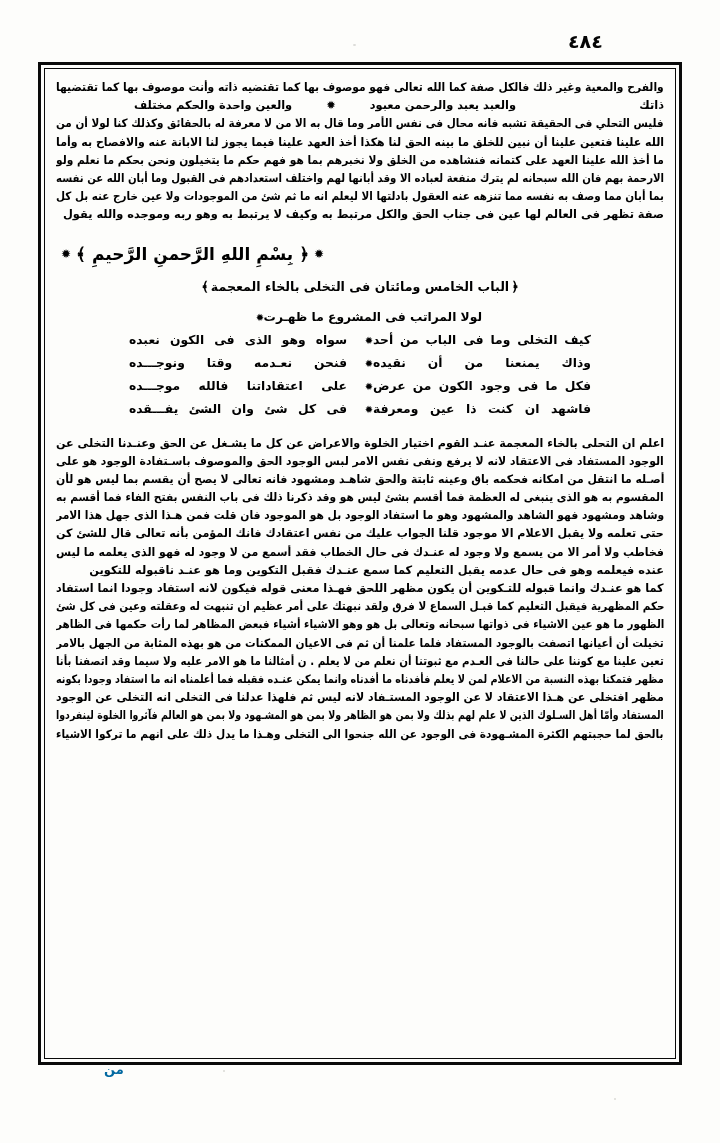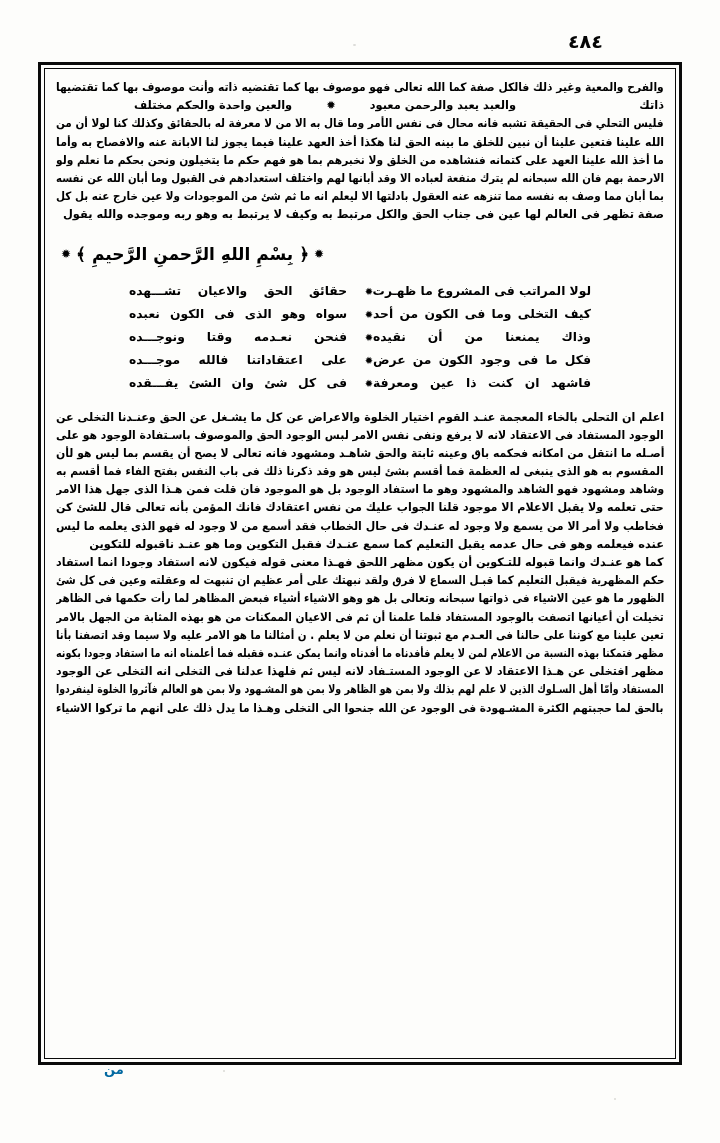--- a/index.html
+++ b/index.html
@@ -235,29 +235,33 @@
         <div class="line stretch">
             <span>صفة تظهر فى العالم لها عين فى جناب الحق والكل مرتبط به وكيف لا يرتبط به وهو ربه وموجده  والله يقول</span>
           </div>
 
         <div class="basmala-wrap">
           <span class="basmala">
             <span class="star">✹</span><span>﴿ بِسْمِ اللهِ الرَّحمنِ الرَّحيمِ ﴾</span><span class="star">✹</span>
           </span>
         </div>
 
+        <div class="chapter-wrap">
+          <span class="chapter-title">
+            <span class="brace">﴿</span><span>الباب الخامس ومائتان فى التخلى بالخاء المعجمة</span><span class="brace">﴾</span>
+          </span>
+        </div>
 
         <div class="poem">
           <div class="verse">
             <span class="hemi first" style="display: inline-block; transform-origin: right center; transform: scaleX(0.9954);">لولا المراتب فى المشروع ما ظهـرت</span>
             <span class="sep">✹</span>
-            <span class="hemi">حقائق الحق والاعيان تشـــهده</span>
-          </div>
-          <div class="verse">
-            <span class="hemi first">كيف التخلى وما فى الكون من أحد</span>
+          </div>
+          <div class="verse">
+            <span class="hemi first">كيف التخلى وما فى الباب من أحد</span>
             <span class="sep">✹</span>
             <span class="hemi">سواه وهو الذى فى الكون نعبده</span>
           </div>
           <div class="verse">
             <span class="hemi first">وذاك يمنعنا من أن نقيده</span>
             <span class="sep">✹</span>
             <span class="hemi">فنحن نعـدمه وقتا ونوجـــده</span>
           </div>
           <div class="verse">
             <span class="hemi first">فكل ما فى وجود الكون من عرض</span>

